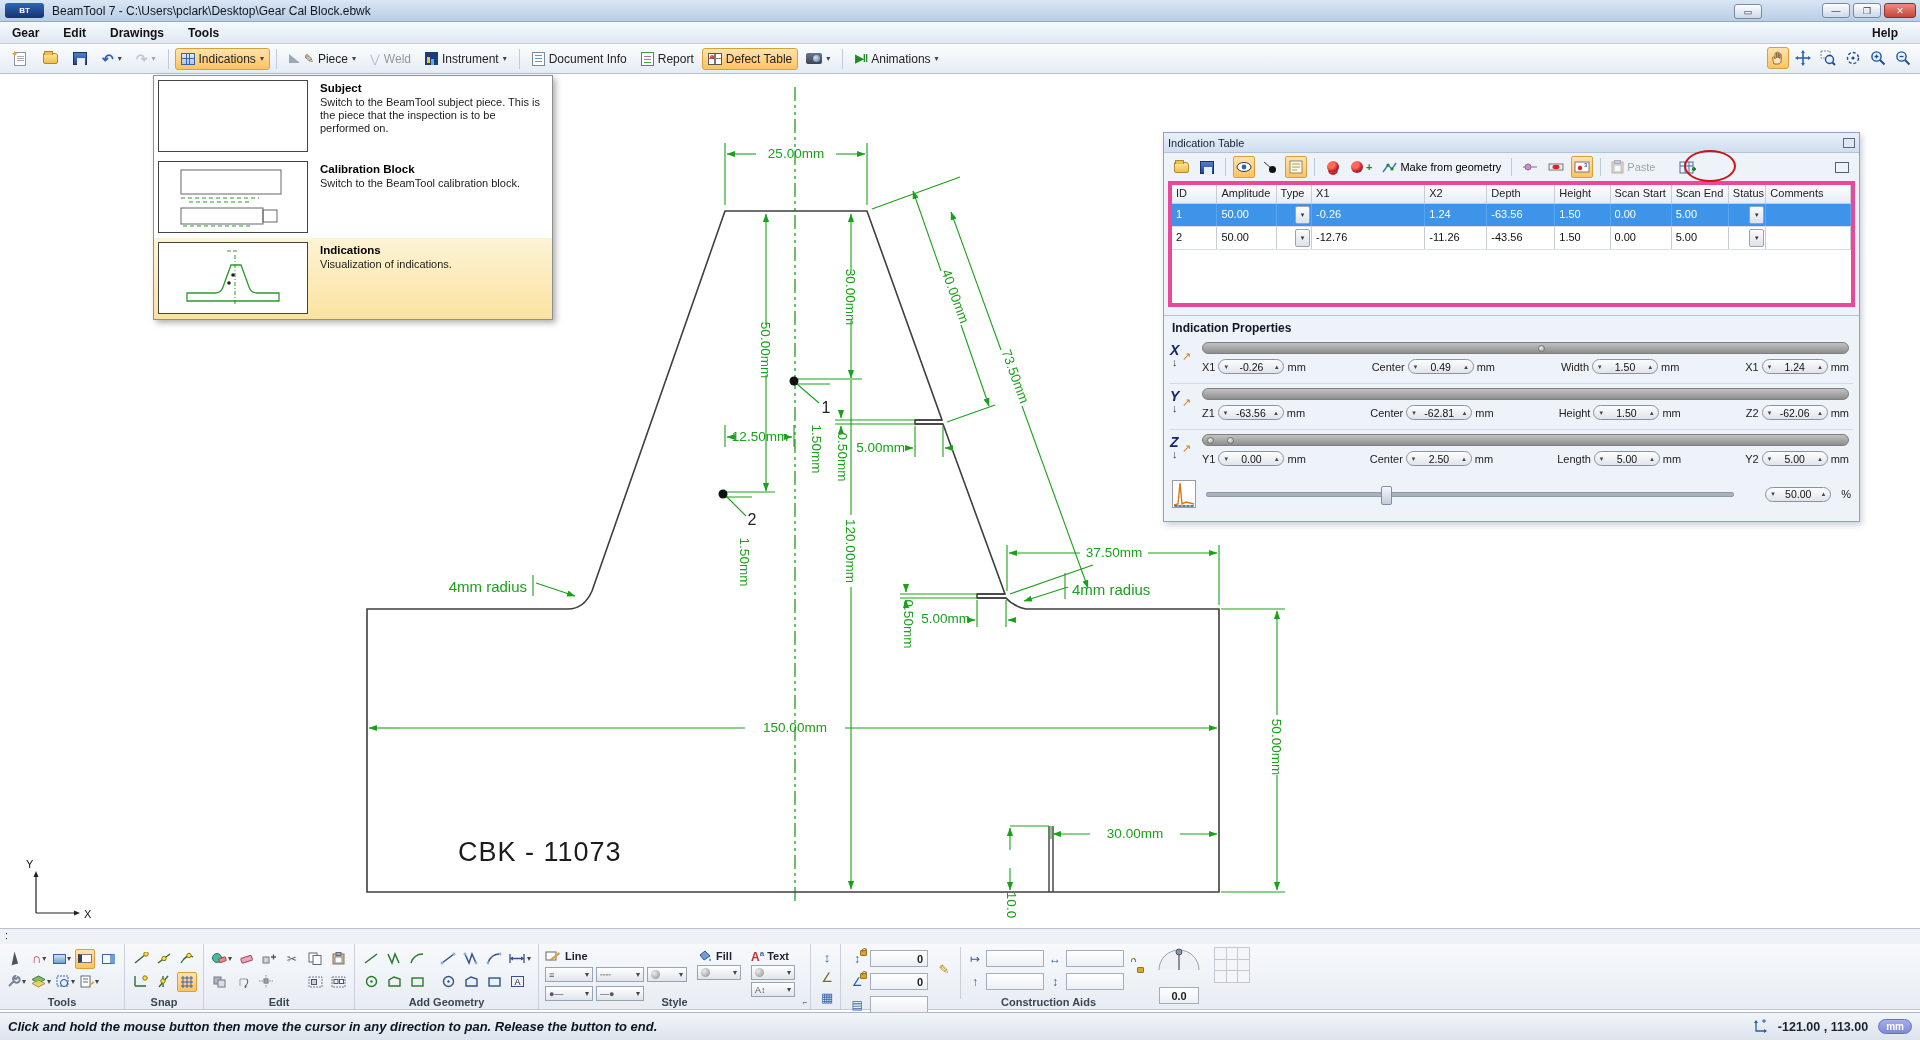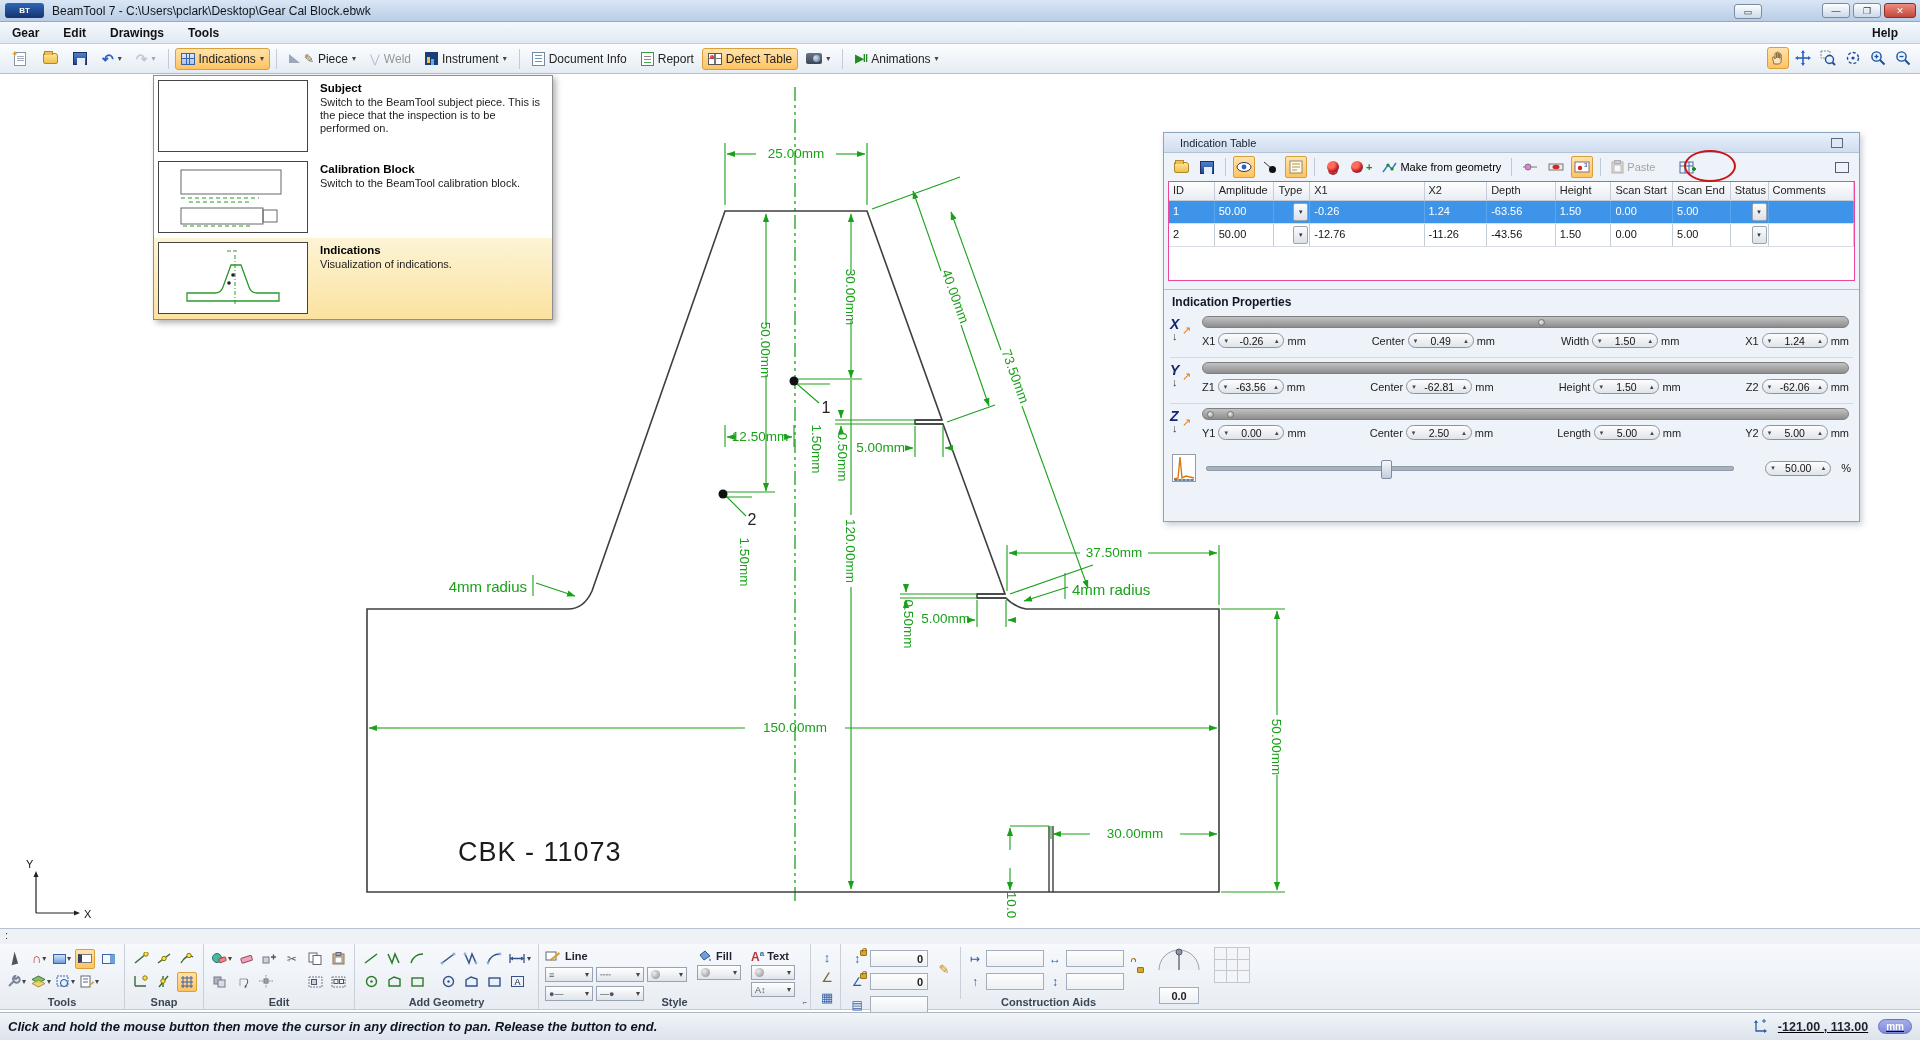--- a/index.html
+++ b/index.html
@@ -84,36 +84,36 @@
   .mitem.hl { background:linear-gradient(#fdf4d5,#fbe2a0); }
   .mthumb { width:150px; height:72px; border:1px solid #444; background:#fff; flex:0 0 150px; }
   .mtext { padding:2px 4px 0 12px; }
   .mtitle { font-size:11.5px; font-weight:bold; color:#000; margin-bottom:2px; }
   .mdesc { font-size:11px; color:#1c1c1c; line-height:13px; width:220px; }
 
   
   #panel { position:absolute; left:1163px; top:57px; width:697px; height:390px;
     background:#eef2f9; border:1px solid #8fa3c0; box-shadow:2px 3px 6px rgba(40,60,90,.25); z-index:20; font-size:11px; }
   #panel-title { height:20px; background:linear-gradient(#eaf1fa,#cfddf0);
-    border-bottom:1px solid #b4c2d6; display:flex; align-items:center; padding:0 16px; color:#14222f; }
+    border-bottom:1px solid #b4c2d6; display:flex; align-items:center; padding:0 4px; color:#14222f; }
   #panel-title-icon { margin-left:auto; width:12px; height:10px; border:1px solid #5a6a80; background:#dfe7f2; }
   #ptoolbar { height:28px; display:flex; align-items:center; padding:0 6px; gap:4px; position:relative; }
   .pbtn { height:22px; min-width:22px; display:flex; align-items:center; justify-content:center;
     border:1px solid transparent; border-radius:2px; gap:3px; padding:0 2px; }
   .pbtn.toggled { background:linear-gradient(#ffe3ae,#ffc35e); border-color:#d8a038; }
   .pbtn.disabled { opacity:.5; }
   .psep { width:1px; height:18px; background:#c0c9d6; margin:0 3px; }
   .ball { width:12px; height:12px; border-radius:50%; background:radial-gradient(circle at 35% 30%, #ff6a5a 30%, #c02020 60%, #2838b8); }
   #red-circle { position:absolute; left:520px; top:-3px; width:52px; height:32px;
     border:2.5px solid #cc1414; border-radius:50%; pointer-events:none; }
   #paste-label { color:#555; }
   #pin-btn { margin-left:auto; }
   #pin-btn .rect-outline { width:14px; height:11px; border:1.5px solid #55606e; }
 
-  #itable { margin:0 4px; background:#fff; border:1px solid #ec4899; height:100px; overflow:hidden; }
+  #itable { margin:0 4px; background:#fff; border:4px solid #ec4899; height:126px; overflow:hidden; }
   .thead { display:flex; height:19px; background:linear-gradient(#fdfdfe,#e8edf4);
     border-bottom:1px solid #c5cdd8; font-size:11px; color:#222; }
   .thead > div { border-right:1px solid #c5cdd8; padding:2px 4px; white-space:nowrap; overflow:hidden; }
   .trow { display:flex; height:23px; border-bottom:1px solid #d8dee6; color:#111; background:#fff; }
   .trow > div { border-right:1px solid #c5cdd8; padding:4px 4px 0 4px; font-size:11px;
     white-space:nowrap; overflow:hidden; position:relative; }
   .trow.sel { background:#3d94e9; color:#fff; }
   .trow.sel > div { border-right-color:#5aa6ee; }
   .cellbtn { position:absolute; right:1px; top:2px; width:15px; height:18px;
     background:linear-gradient(#fbfbfc,#dde2e9); border:1px solid #9aa3b0; border-radius:2px;
@@ -168,21 +168,21 @@
   .caarrow { color:#2a5caa; font-size:12px; width:16px; text-align:center; }
   #dial { position:relative; width:46px; height:40px; }
   #grid-widget { width:36px; height:36px; border:1px solid #c2c9d3; background:
      linear-gradient(#0000 32%, #c2c9d3 32%, #c2c9d3 34%, #0000 34%, #0000 65%, #c2c9d3 65%, #c2c9d3 67%, #0000 67%),
      linear-gradient(90deg,#0000 32%, #c2c9d3 32%, #c2c9d3 34%, #0000 34%, #0000 65%, #c2c9d3 65%, #c2c9d3 67%, #0000 67%), #f3f5f8; margin-left:6px; }
 
   #statusbar { position:absolute; top:1012px; left:0; right:0; height:28px;
     background:linear-gradient(#f1f5f9,#dce3ec); border-top:1px solid #aeb8c6;
     display:flex; align-items:center; padding:0 8px; }
   #status-msg { font-size:13px; font-weight:bold; color:#0d1420;font-style:italic; }
-  #status-right { margin-left:auto; display:flex; align-items:center; gap:10px;text-decoration:underline; }
+  #status-right { margin-left:auto; display:flex; align-items:center; gap:10px; }
   #coords { font-size:12.5px; font-weight:bold; color:#1a2430; }
   #units-badge { background:linear-gradient(#a6aee8,#7f89d6); border:1px solid #6770bd;
     color:#fff; font-size:10px; font-weight:bold; border-radius:8px; padding:1px 7px; }
 </style>
 </head>
 <body>
 
 <div id="app">
 
   <div id="titlebar">

